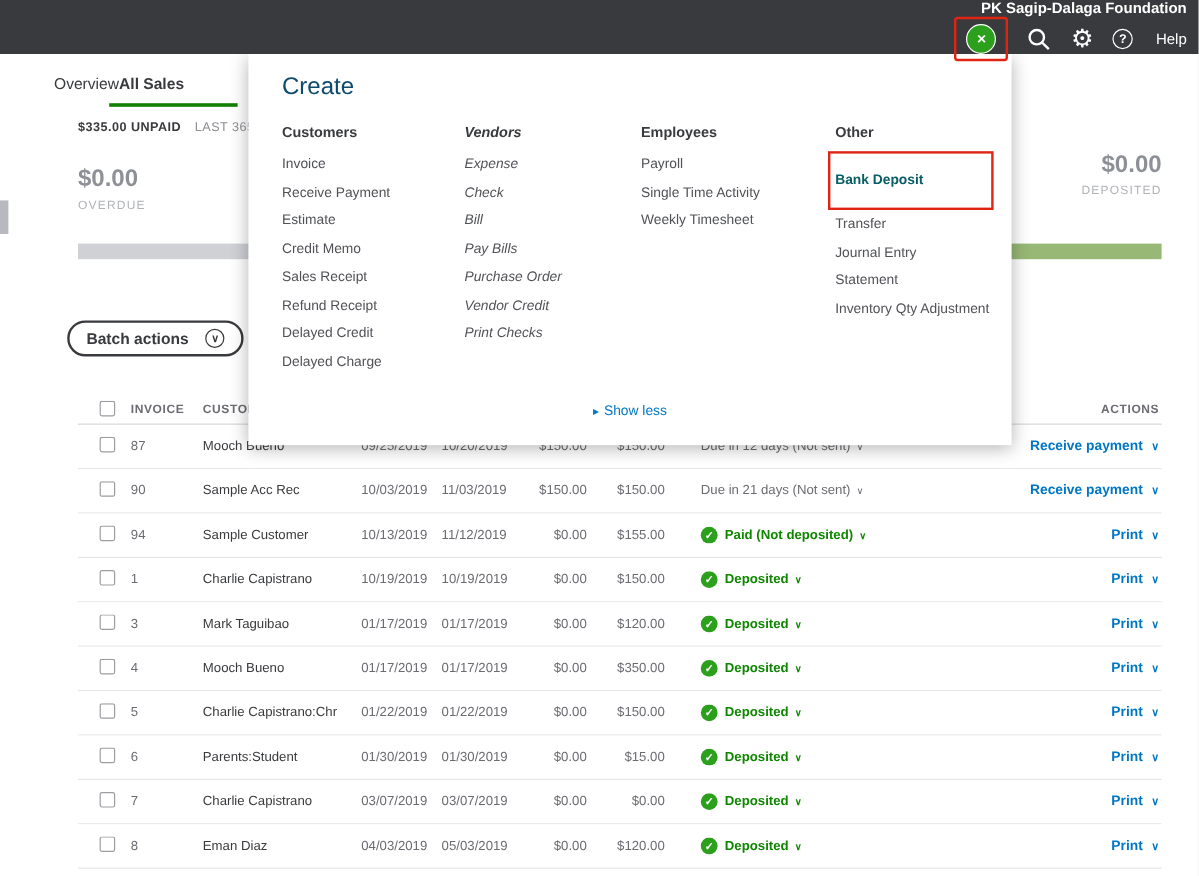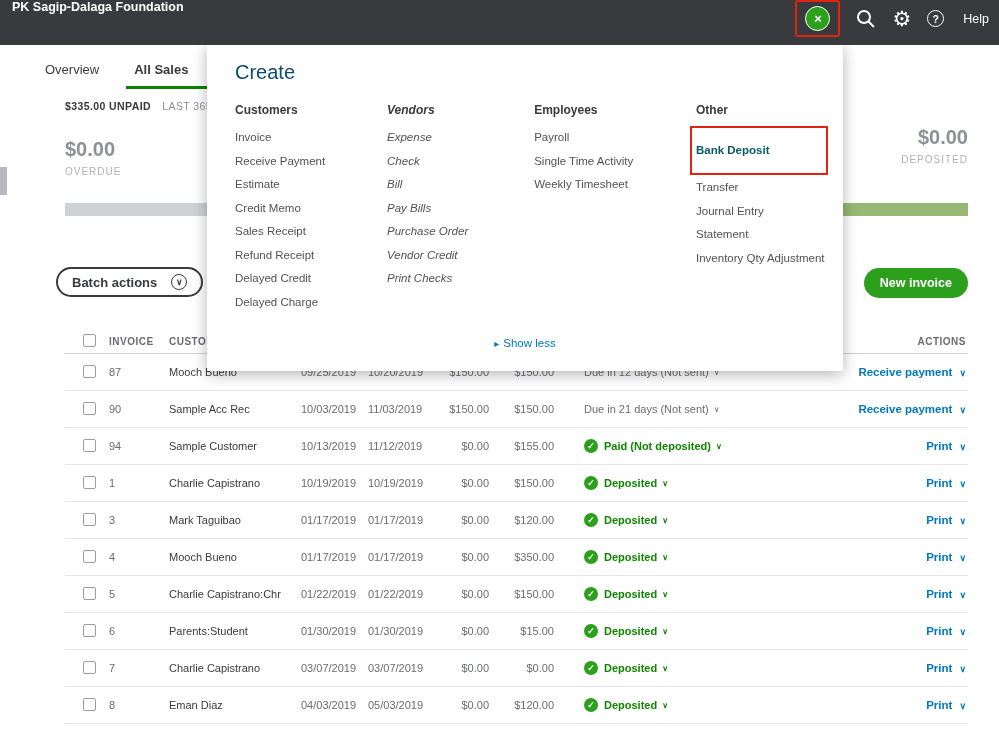--- a/index.html
+++ b/index.html
@@ -6,22 +6,22 @@
   html,body { background:#e9eaec; }
   body { font-family: "Liberation Sans", sans-serif; }
   #app {
     position: relative; width: 999px; height: 730px;
     background: #ffffff; overflow: hidden; margin: 0 auto;
   }
 
   
   .topbar {
     position:absolute; left:0; top:0; width:999px; height:45px;
-    background:#393a3d; display:flex; align-items:flex-start;
-    justify-content:space-between; padding:0 10px 0 12px; z-index:60;
+    background:#393a3d; display:flex; align-items:flex-end;
+    justify-content:space-between; padding:0 10px 0 12px; z-index:60;flex-direction:column;
   }
   .company { color:#fff; font-size:12.5px; font-weight:bold; }
   .topbar-right { display:flex; align-items:center; gap:16px; }
 
   .ann-red-box {
     border:2px solid #e02414; border-radius:3px; padding:4px 8px;
     display:flex; align-items:center; justify-content:center;
   }
   .close-btn {
     width:25px; height:25px; border-radius:50%; background:#2ca01c;
@@ -33,21 +33,21 @@
   .gear-glyph { color:#fff; font-size:21px; line-height:1; }
   .help-wrap { display:flex; align-items:center; gap:6px; cursor:pointer; }
   .help-circle {
     width:17px; height:17px; border-radius:50%; border:1.5px solid #fff;
     color:#fff; font-size:10.5px; font-weight:bold;
     display:flex; align-items:center; justify-content:center;
   }
   .help-text { color:#fff; font-size:12.5px;margin-left:13px; }
 
   
-  .tabs { position:absolute; left:45px; top:62px; display:flex; gap:35px; z-index:5; }
+  .tabs { position:absolute; left:45px; top:62px; display:flex; z-index:5; }
   .tab { font-size:13px; color:#393a3d; padding-bottom:12px; cursor:pointer; position:relative; }
   .tab.active { font-weight:bold; }
   .tab.active .tab-underline {
     position:absolute; left:-8px; right:-45px; bottom:0; height:3px; background:#108000;
   }
 
   
   .left-strip { position:absolute; left:0; top:167px; width:7px; height:28px; background:#b7b9be; z-index:5; }
 
   
@@ -187,21 +187,20 @@
     <div class="bar-track">
       <div class="bar-gray"></div>
       <div class="bar-green"></div>
     </div>
   </div>
 
   <div class="batch-btn">
     <span>Batch actions</span>
     <span class="batch-chev">∨</span>
   </div>
-  <button class="new-invoice-btn">New invoice</button>
 
   <div class="table">
     <div class="thead">
       <div class="cell c-cb"><span class="checkbox"></span></div>
       <div class="cell c-no">INVOICE</div>
       <div class="cell c-cust">CUSTOMER</div>
       <div class="cell c-date"></div>
       <div class="cell c-due"></div>
       <div class="cell c-bal"></div>
       <div class="cell c-tot"></div>

